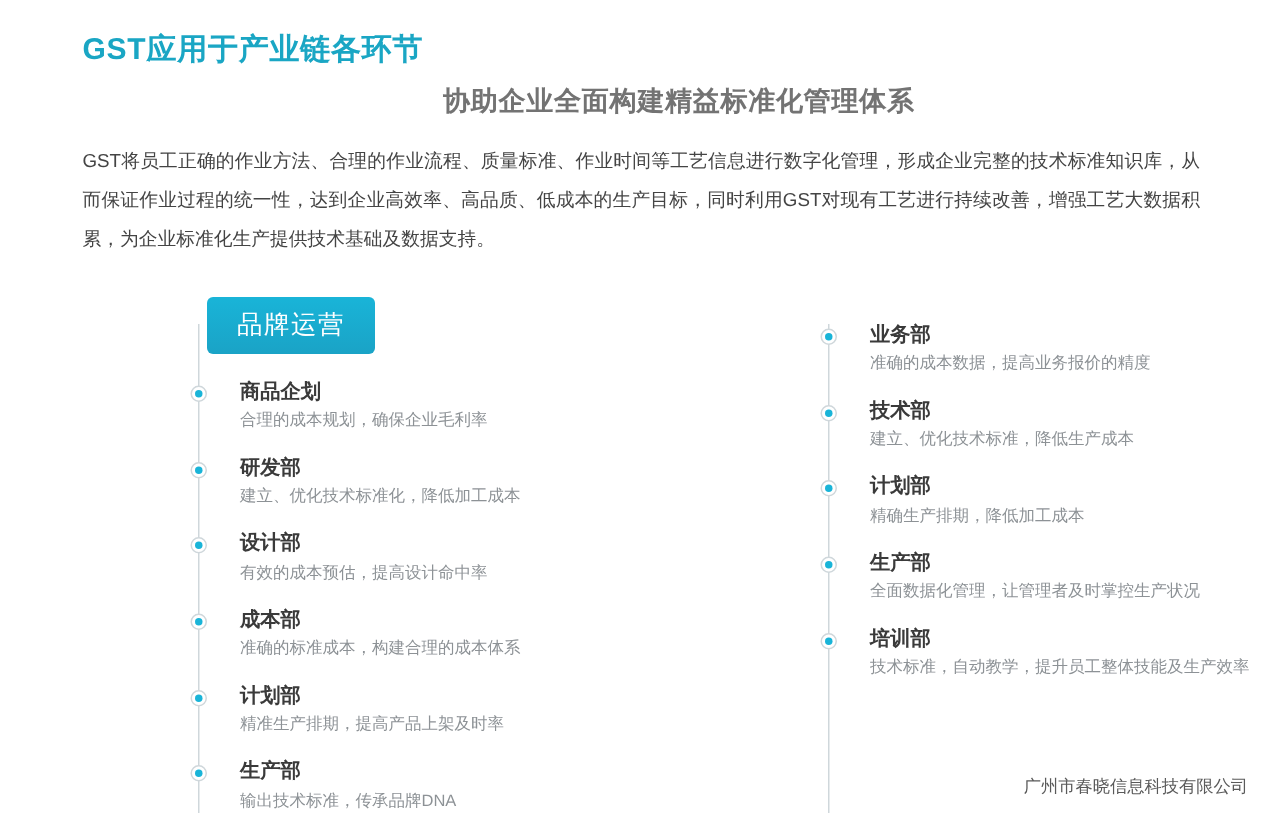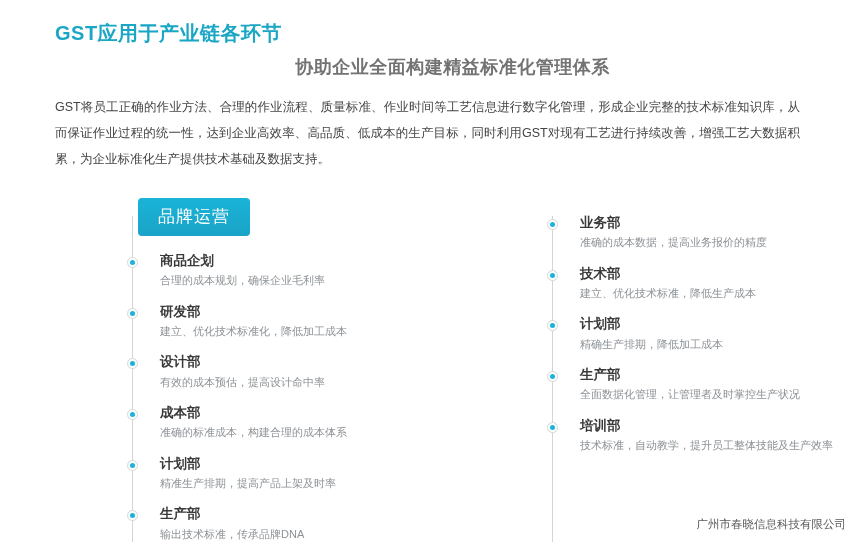--- a/index.html
+++ b/index.html
@@ -145,21 +145,21 @@
   .item-desc {
     margin-top: 3px;
     font-size: 11px;
     color: #8d9296;
     line-height: 1.4;
   }
 
   
   .footer {
     position: absolute;
-    right: 4px;
+    right: 18px;
     bottom: 10px;
     font-size: 11.5px;
     color: #5a5a5a;
   }
 </style>
 </head>
 <body>
 
 <div class="page">
 

